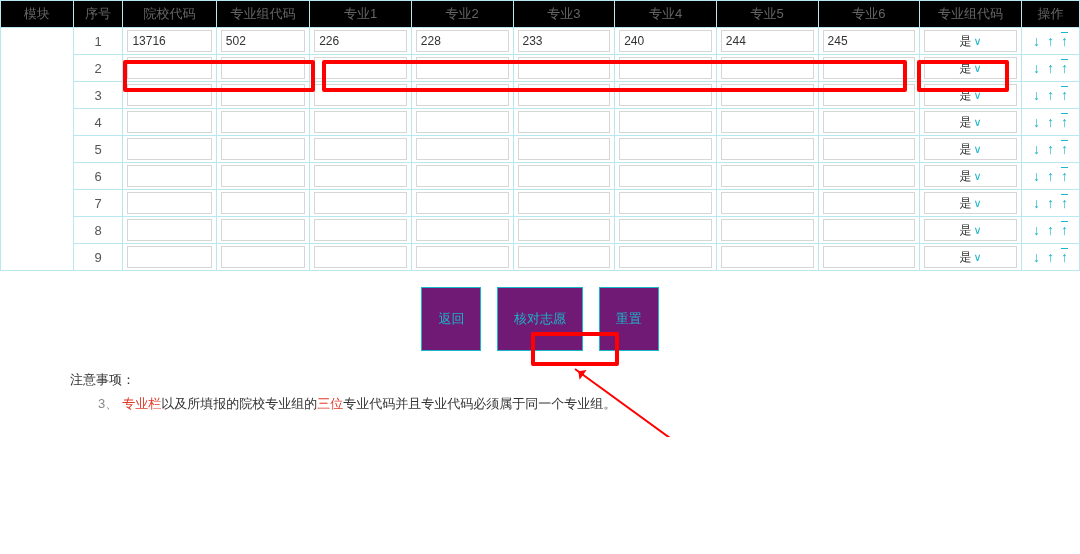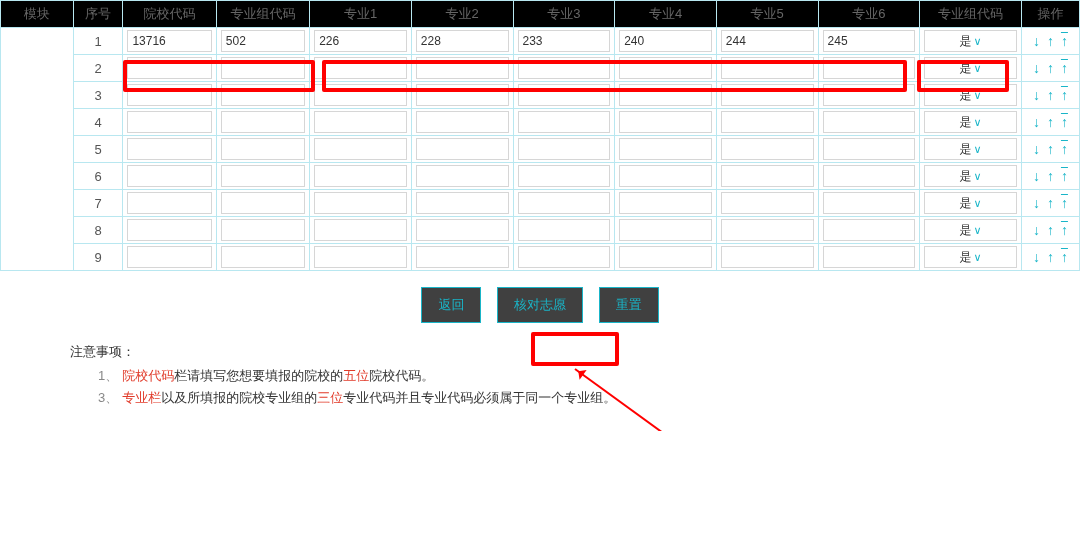--- a/index.html
+++ b/index.html
@@ -15,21 +15,21 @@
   th { background: #000000; color:#666; }
   td.cell-input { padding: 2px 4px; }
   .inp { width: 100%; height: 22px; border: 1px solid #d6d6d6; padding: 0 4px; font-size: 12px; color:#333; background:#fff; }
   .sel { display:block; width:100%; height:22px; border:1px solid #d6d6d6; line-height:20px; font-size:12px; color:#333; position:relative; background:#fff; }
   .sel .chev { color:#19b5c8; font-size:11px; margin-left:2px; }
 
   .ops { white-space: nowrap; }
   .op-ico { display:inline-block; width:14px; font-size:14px; color:#19b5c8; line-height:1; cursor:pointer; }
 
   .btnrow { text-align:center; padding: 16px 0 12px; }
-  .btn { display:inline-block; border:1px solid #19b5c8; color:#19b5c8; padding: 8px 16px; margin: 0 6px; background:#404040; cursor:pointer; font-size:13px; }
+  .btn { display:inline-block; border:1px solid #19b5c8; color:#19b5c8; padding: 22px 16px; margin: 0 6px; background:#701a75; cursor:pointer; font-size:13px; }
 
   .notes { padding: 8px 0 20px 70px; font-size: 13px; color:#333; }
   .notes .title { margin-bottom: 6px; }
   .notes ol { list-style:none; padding-left: 28px; }
   .notes li { margin: 4px 0; }
   .notes li .idx { color:#888; margin-right:4px; }
   .red { color:#e13b2a; }
 
   
   .hl { position:absolute; border:4px solid #ff0000; pointer-events:none; z-index:5; border-radius:2px; }
@@ -226,21 +226,20 @@
 
   <div class="btnrow">
     <span class="btn">返回</span>
     <span class="btn">核对志愿</span>
     <span class="btn">重置</span>
   </div>
 
   <div class="notes">
     <div class="title">注意事项：</div>
     <ol id="notes-list">
-        <li><span class="idx">1、</span><span class="red">院校代码</span><span>栏请填写您想要填报的院校的</span><span class="red">五位</span><span>院校代码。</span></li>
         <li><span class="idx">3、</span><span class="red">专业栏</span><span>以及所填报的院校专业组的</span><span class="red">三位</span><span>专业代码并且专业代码必须属于同一个专业组。</span></li>
       </ol>
   </div>
 
   <div class="hl" style="left:123px;  top:60px;  width:192px; height:32px;"></div>
   <div class="hl" style="left:322px;  top:60px;  width:585px; height:32px;"></div>
   <div class="hl" style="left:917px;  top:60px;  width:92px;  height:32px;"></div>
   <div class="hl" style="left:531px;  top:332px; width:88px;  height:34px;"></div>
   <div class="arrow" style="left:575px; top:368px; transform:rotate(36deg);"></div>
 </div>

